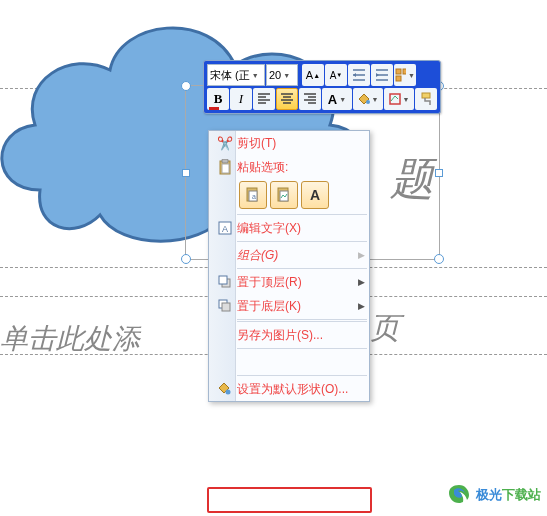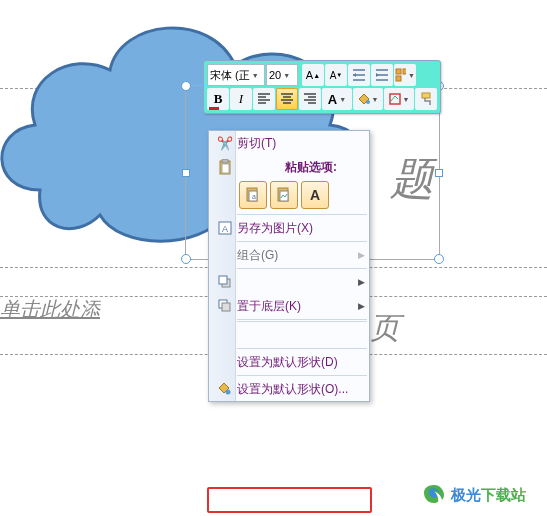--- a/index.html
+++ b/index.html
@@ -10,45 +10,45 @@
 .cloud { position: absolute; top: -10px; left: -20px; width: 400px; height: 260px; }
 .cloud svg { width: 100%; height: 100%; }
 
 .selection-box { position: absolute; top: 85px; left: 185px; width: 255px; height: 175px; border: 1px solid #aaa; pointer-events: none; }
 .sel-handle { position: absolute; width: 10px; height: 10px; border: 1px solid #5b9bd5; background: #fff; border-radius: 50%; }
 .sel-handle.sq { border-radius: 0; width: 8px; height: 8px; }
 .rot-handle { width: 10px; height: 10px; background: #7fbd5a; border-radius: 50%; border: 1px solid #4a7a2a; }
 
 .placeholder-text { position: absolute; font-family: "SimSun"; color: #888; font-style: italic; }
 
-.mini-toolbar { position: absolute; top: 60px; left: 203px; background: #5eead4; border: 1px solid #8ba6c9; border-radius: 3px; padding: 2px; box-shadow: 1px 1px 2px rgba(0,0,0,.2); }
+.mini-toolbar { position: absolute; top: 60px; left: 203px; background: #1d4ed8; border: 1px solid #8ba6c9; border-radius: 3px; padding: 2px; box-shadow: 1px 1px 2px rgba(0,0,0,.2); }
 .mini-row { display: flex; align-items: center; gap: 1px; padding: 1px; }
 .mini-btn { display: inline-flex; align-items: center; justify-content: center; width: 22px; height: 22px; border: 1px solid transparent; border-radius: 2px; font-size: 13px; cursor: pointer; background: #f0f5fa; }
 .mini-btn.active { border-color: #e5a320; background: linear-gradient(#ffe9a3,#ffd24b); }
 .font-combo { height: 22px; border: 1px solid #abc; background: #fff; font-size: 11px; padding: 0 2px; display: inline-flex; align-items: center; }
 .size-combo { width: 32px; }
 .drop-arrow { font-size: 7px; margin-left: 2px; color: #555; }
 
 .context-menu { position: absolute; top: 130px; left: 208px; width: 162px; background: #fafcff; border: 1px solid #a5b8cf; box-shadow: 2px 2px 5px rgba(0,0,0,.25); font-size: 12px; }
 .cm-item { display: flex; align-items: center; height: 24px; padding: 0 18px 0 4px; cursor: pointer; position: relative; }
 .cm-icon { width: 24px; height: 20px; display: flex; align-items: center; justify-content: center; flex-shrink: 0; font-size: 13px; }
-.cm-label { flex: 1; color: #701a75; white-space: nowrap; }
-.cm-label.bold { font-weight: bold; margin-left: 48px; }
-.cm-label.gray { color: #737373; }
+.cm-label { flex: 1; color: #ef4444; white-space: nowrap; }
+.cm-label.bold { font-weight: normal; }
+.cm-label.gray { color: #ef4444; font-style: italic; }
 .cm-arrow { position: absolute; right: 4px; font-size: 9px; color: #555; }
 .cm-arrow.gray { color: #bbb; }
 .cm-sep { height: 1px; background: #d0d8e4; margin: 1px 2px 1px 28px; }
 .cm-iconstrip { position: absolute; top:0; bottom:0; left:0; width: 27px; background: linear-gradient(90deg,#eef3f9,#e4ecf6); border-right: 1px solid #d0d8e4; z-index:0; }
 .cm-item, .cm-sep { position: relative; z-index: 1; }
 .paste-options { padding: 2px 4px 4px 30px; display:flex; gap:3px; position:relative; z-index:1; }
 .paste-opt { width: 28px; height: 28px; border: 1px solid #c5933b; border-radius: 3px; background: linear-gradient(#fff4dd,#ffe0a3); display:flex; align-items:center; justify-content:center; font-size:13px; cursor:pointer; }
 
 .highlight-red { position: absolute; top: 487px; left: 207px; width: 165px; height: 26px; border: 2px solid #e03030; border-radius: 2px; pointer-events: none; z-index: 5; }
 
-.watermark { position: absolute; bottom: 8px; right: 21px; display: flex; align-items: center; font-size: 15px; font-weight: bold; text-align: center; }
+.watermark { position: absolute; bottom: 8px; right: 6px; display: flex; align-items: center; font-size: 13px; font-weight: bold; text-align: center; }
 .wm-icon { width: 26px; height: 26px; margin-right:4px; }
 .wm-text .c1 { color: #3a8bd8; }
 .wm-text .c2 { color: #4db04d; }
 </style>
 </head>
 <body>
 
 <div class="slide-area">
   <div class="dashed-line" style="top:88px;"></div>
   <div class="dashed-line" style="top:267px;"></div>
@@ -67,21 +67,21 @@
     <div class="sel-handle" style="top:-5px;right:-5px;"></div>
     <div class="sel-handle sq" style="top:50%;left:-4px;margin-top:-4px;"></div>
     <div class="sel-handle sq" style="top:50%;right:-4px;margin-top:-4px;"></div>
     <div class="sel-handle" style="bottom:-5px;left:-5px;"></div>
     <div class="sel-handle sq" style="bottom:-4px;left:50%;margin-left:-4px;"></div>
     <div class="sel-handle" style="bottom:-5px;right:-5px;"></div>
   </div>
   <div class="rot-handle" style="position:absolute;top:66px;left:307px;"></div>
 
   <div class="placeholder-text" style="top:150px;left:390px;font-size:44px;">题</div>
-  <div class="placeholder-text" style="top:296px;left:0;font-size:20px;text-decoration:underline;">单击此处添</div>
+  <div class="placeholder-text" style="top:320px;left:0;font-size:28px;">单击此处添</div>
   <div class="placeholder-text" style="top:308px;left:370px;font-size:30px;">页</div>
 </div>
 
 <div class="mini-toolbar">
   <div class="mini-row">
     <div class="font-combo" style="width:58px;">
         <span>宋体 (正</span>
         <span class="drop-arrow">▼</span>
       </div>
     <div class="font-combo size-combo">
@@ -194,57 +194,58 @@
       </div>
   </div>
   <div class="cm-sep"></div>
   <div class="cm-item">
     <div class="cm-icon">
         <svg width="14" height="14">
           <rect x="1" y="1" width="12" height="12" fill="#fff" stroke="#5b7aa3"></rect>
           <text x="4" y="11" font-size="9" fill="#5b7aa3">A</text>
         </svg>
       </div>
-    <div class="cm-label">另存为图片(X)</div>
+    <div class="cm-label">编辑文字(X)</div>
   </div>
   <div class="cm-sep"></div>
   <div class="cm-item">
     <div class="cm-icon"></div>
     <div class="cm-label gray">组合(G)</div>
     <div class="cm-arrow gray">▶</div>
   </div>
   <div class="cm-sep"></div>
   <div class="cm-item">
     <div class="cm-icon">
         <svg width="14" height="14">
           <rect x="4" y="4" width="8" height="8" fill="#ddd" stroke="#888"></rect>
           <rect x="1" y="1" width="8" height="8" fill="#fff" stroke="#5b7aa3"></rect>
         </svg>
       </div>
+    <div class="cm-label">置于顶层(R)</div>
     <div class="cm-arrow">▶</div>
   </div>
   <div class="cm-item">
     <div class="cm-icon">
         <svg width="14" height="14">
           <rect x="1" y="1" width="8" height="8" fill="#fff" stroke="#5b7aa3"></rect>
           <rect x="4" y="4" width="8" height="8" fill="#ddd" stroke="#888"></rect>
         </svg>
       </div>
     <div class="cm-label">置于底层(K)</div>
     <div class="cm-arrow">▶</div>
   </div>
   <div class="cm-sep"></div>
   <div class="cm-sep"></div>
   <div class="cm-item">
     <div class="cm-icon"></div>
+    <div class="cm-label">另存为图片(S)...</div>
   </div>
   <div class="cm-sep"></div>
   <div class="cm-item">
     <div class="cm-icon"></div>
-    <div class="cm-label">设置为默认形状(D)</div>
   </div>
   <div class="cm-sep"></div>
   <div class="cm-item">
     <div class="cm-icon">
         <svg width="14" height="14">
           <path d="M6 1l5 5-5 5-5-5z" fill="#e8b84a" stroke="#a37820"></path>
           <circle cx="10" cy="10" r="2.5" fill="#5b9bd5"></circle>
         </svg>
       </div>
     <div class="cm-label">设置为默认形状(O)...</div>

